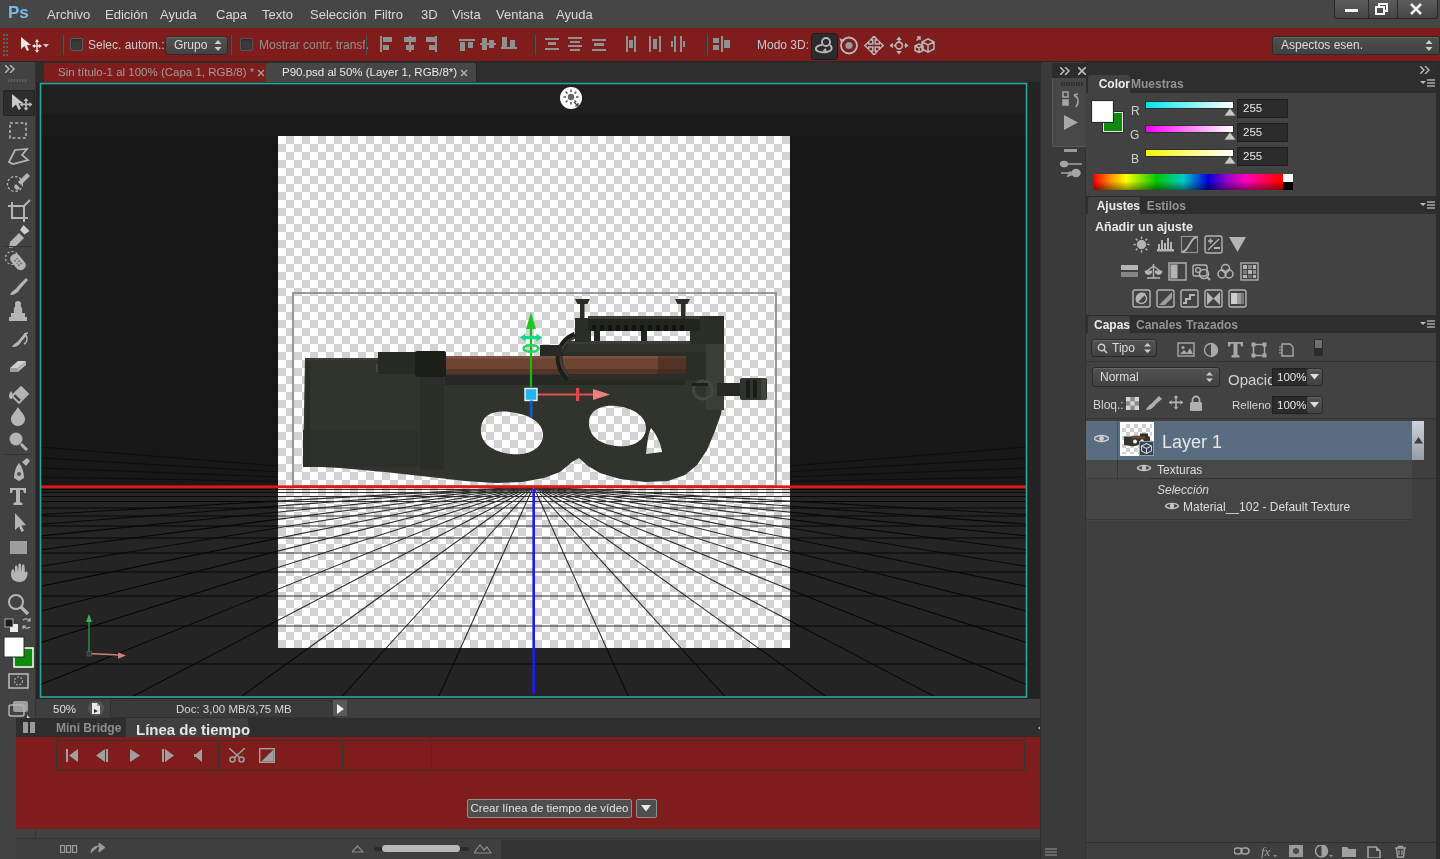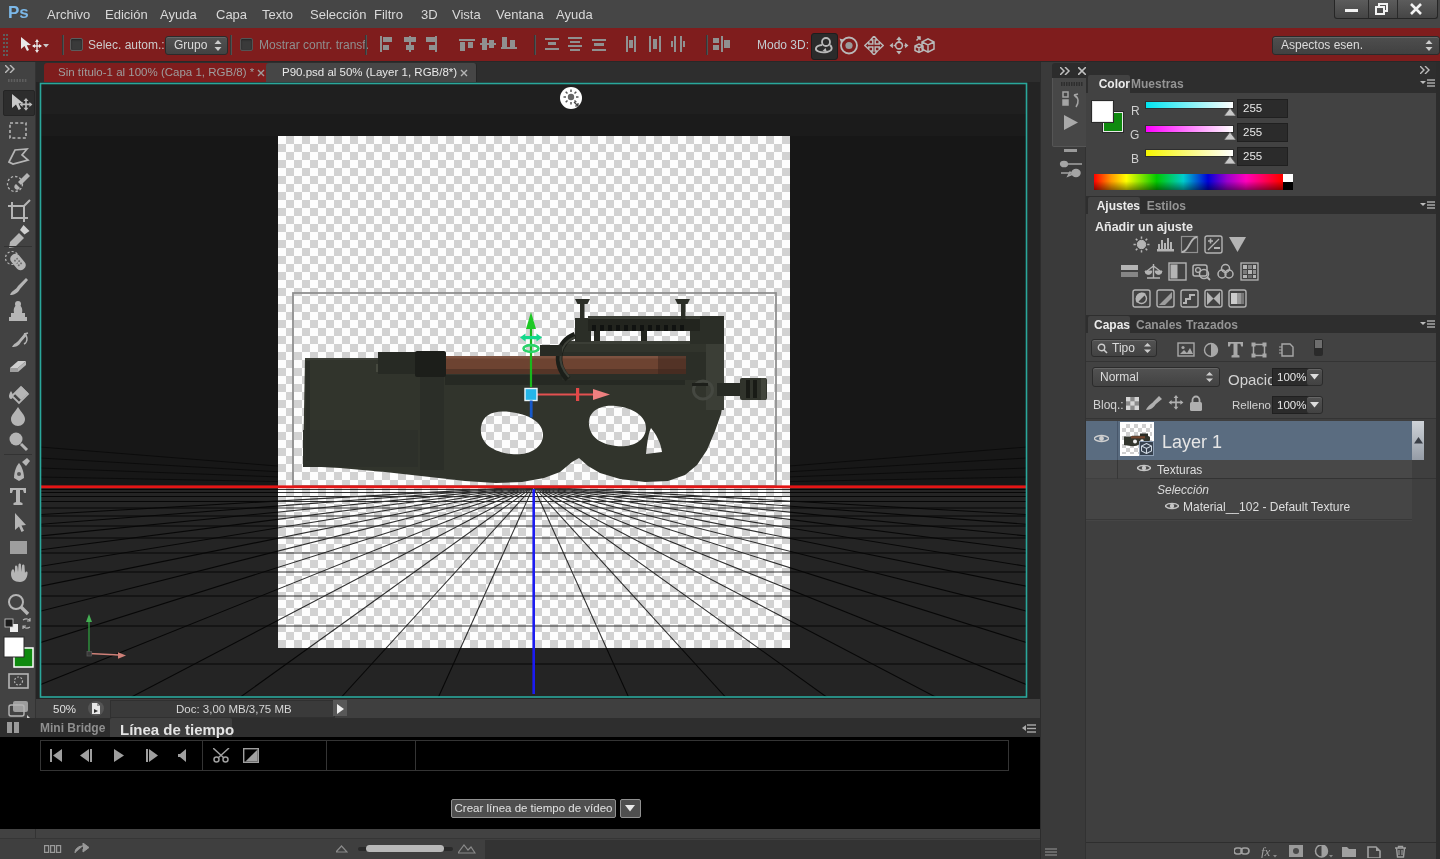--- a/index.html
+++ b/index.html
@@ -560,21 +560,21 @@
       <path d="M2 6 l4 2 -4 2 Z" fill="#333"></path>
     </svg>
  <div class="abs" style="left:74px;top:1px;width:223px;height:16px;background:#3a3a3a;border:1px solid #303030"></div>
  <span class="txt" style="left:140px;top:4px;font-size:11.5px;color:#d6d6d6">Doc: 3,00 MB/3,75 MB</span>
  <div class="abs" style="left:297px;top:1px;width:14px;height:16px;background:#585858"></div>
  <svg class="abs" style="left:300px;top:5px" width="8" height="10">
       <path d="M1 0 L8 5 L1 10 Z" fill="#f0f0f0"></path>
     </svg>
 </div>
 
-<div class="abs" style="left:0;top:718px;width:1040px;height:111px;background:#000000">
+<div class="abs" style="left:16px;top:718px;width:1040px;height:111px;background:#7f1d1d">
  <div class="abs" style="left:0;top:0;width:1040px;height:19px;background:#2e2e2e"></div>
  <svg class="abs" style="left:7px;top:4px" width="14" height="11">
       <g fill="#9a9a9a">
         <rect x="0" y="0" width="5" height="11"></rect>
         <rect x="7" y="0" width="5" height="11"></rect>
       </g>
     </svg>
  <span class="txt" style="left:40px;top:3px;font-size:12px;color:#8f8f8f;font-weight:bold">Mini Bridge</span>
  <div class="abs" style="left:110px;top:0px;width:122px;height:19px;background:#3f3f3f;border-radius:2px 2px 0 0"></div>
  <span class="txt" style="left:120px;top:3px;font-size:15px;color:#e4e4e4;font-weight:bold">Línea de tiempo</span>

